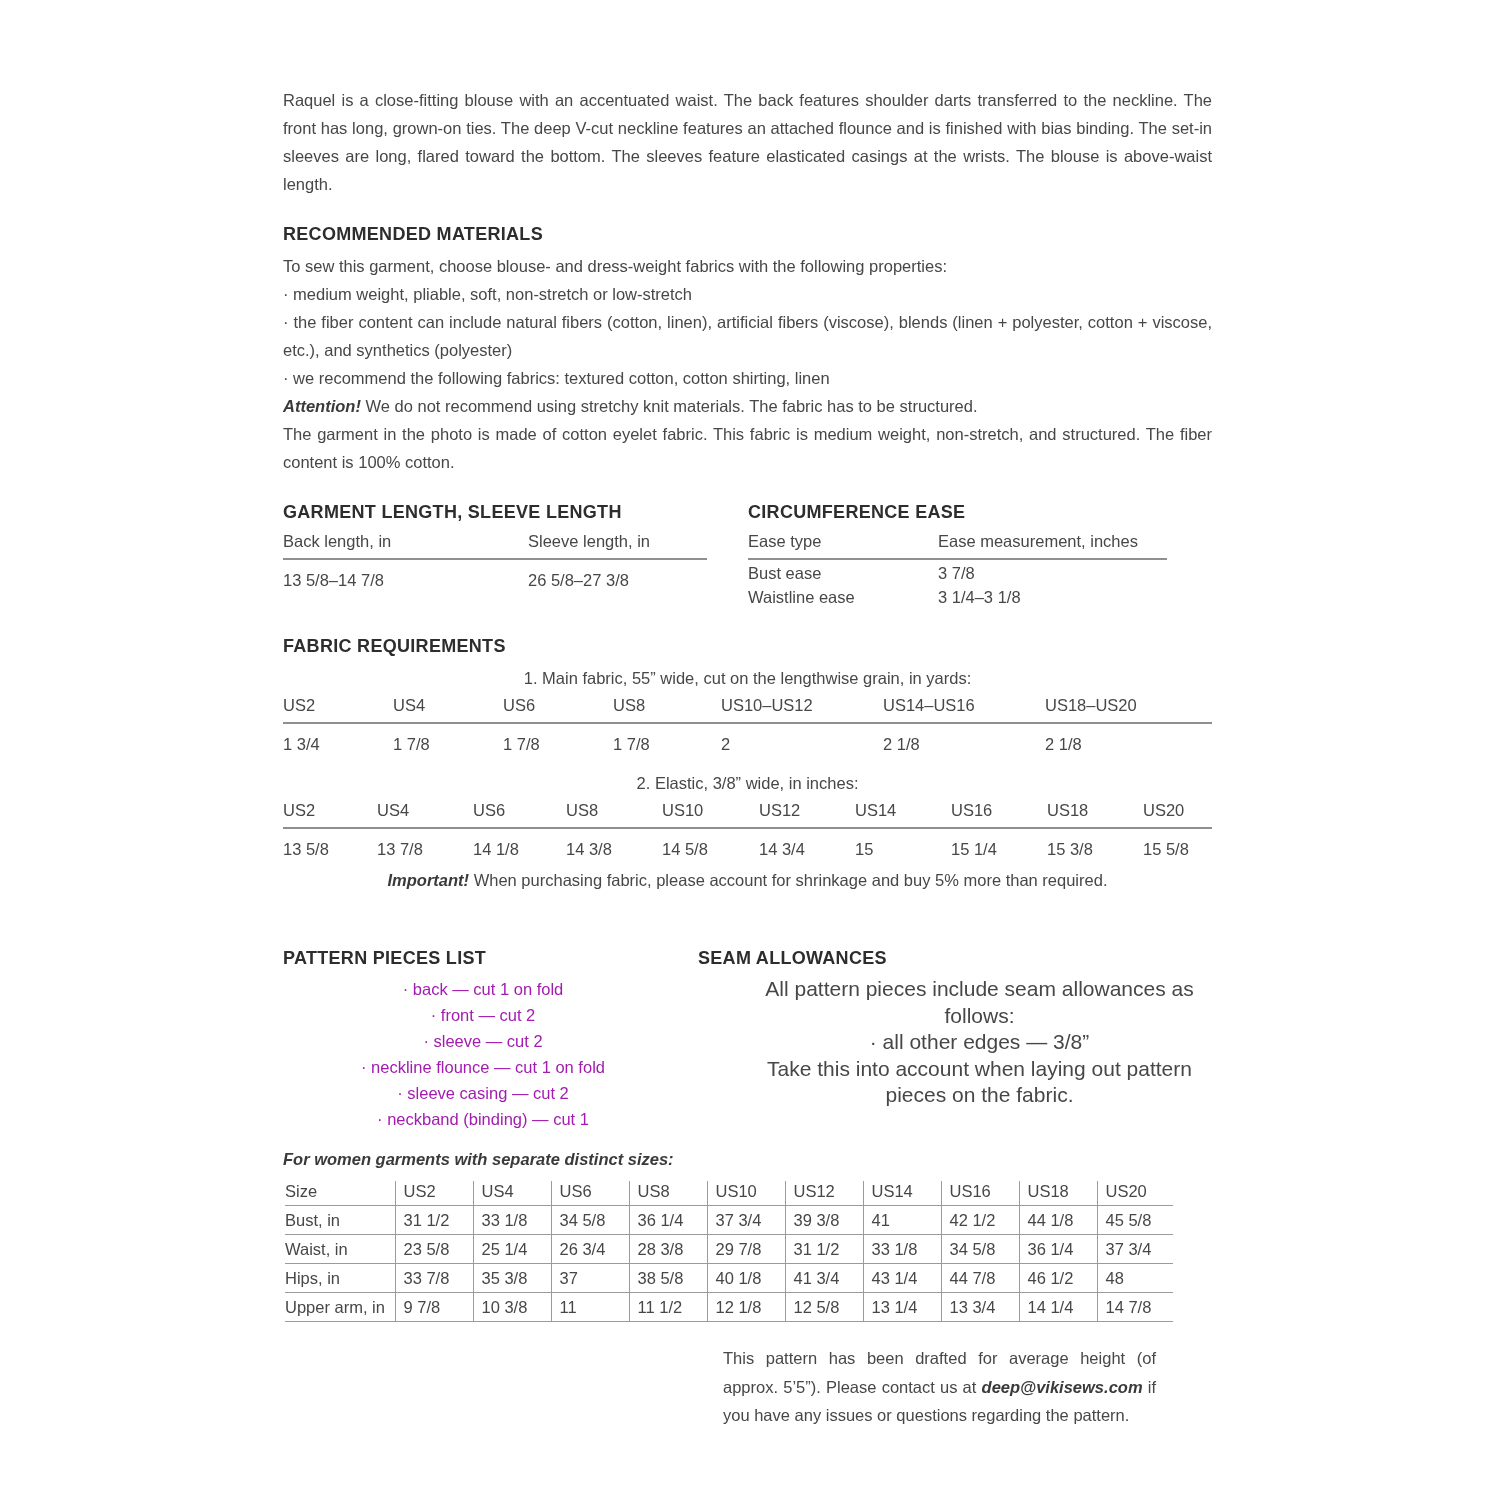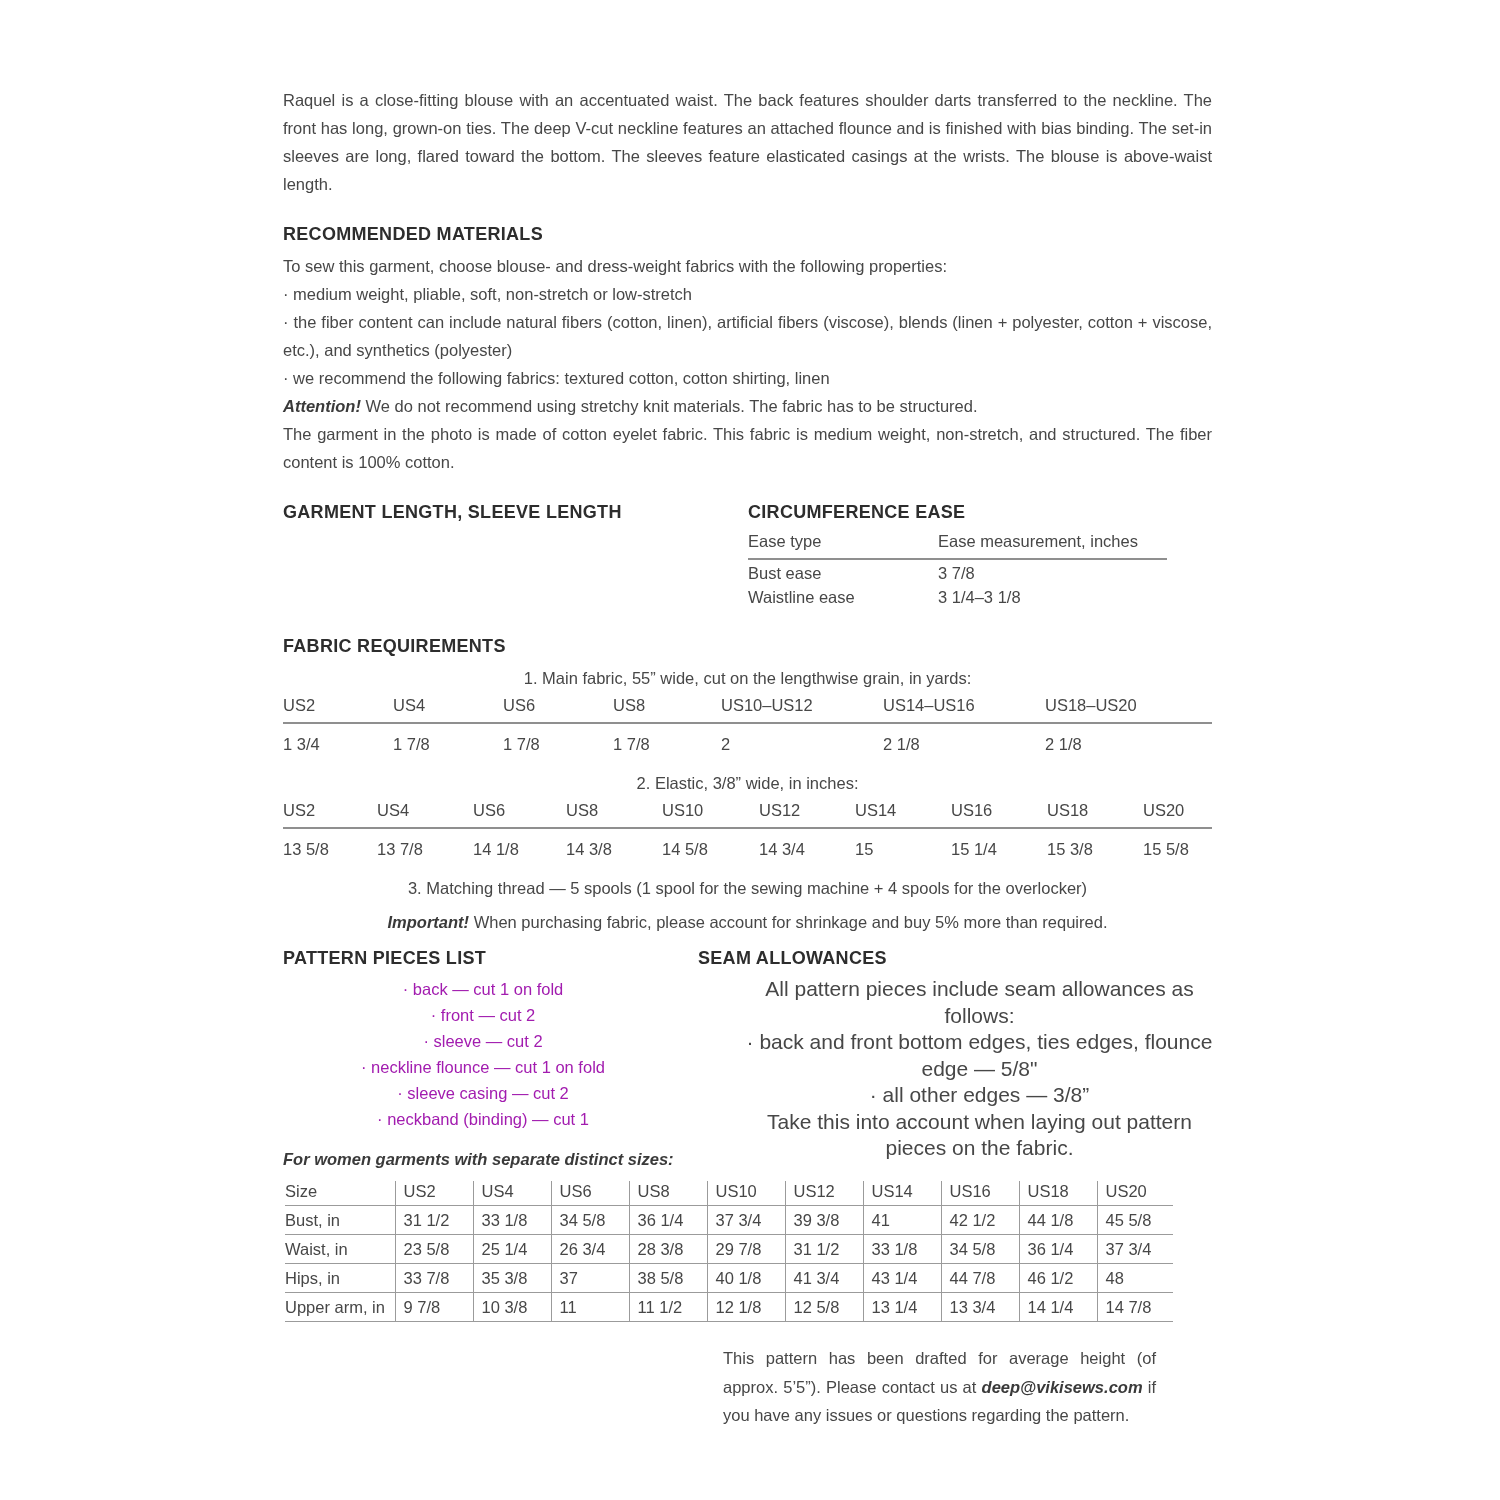--- a/index.html
+++ b/index.html
@@ -79,20 +79,38 @@
     <p class="body-text justify">To sew this garment, choose blouse- and dress-weight fabrics with the following properties:</p>
     <p class="body-text justify">· medium weight, pliable, soft, non-stretch or low-stretch</p>
     <p class="body-text justify">· the fiber content can include natural fibers (cotton, linen), artificial fibers (viscose), blends (linen + polyester, cotton + viscose, etc.), and synthetics (polyester)</p>
     <p class="body-text justify">· we recommend the following fabrics: textured cotton, cotton shirting, linen</p>
     <p class="body-text justify"><span class="bi">Attention!</span><span> We do not recommend using stretchy knit materials. The fabric has to be structured.</span></p>
     <p class="body-text justify">The garment in the photo is made of cotton eyelet fabric. This fabric is medium weight, non-stretch, and structured. The fiber content is 100% cotton.</p>
   </section>
 
   <section class="garment-block">
     <h2 class="sec">GARMENT LENGTH, SLEEVE LENGTH</h2>
+    <table class="rule-table garment-table">
+      <colgroup>
+          <col style="width:245px">
+          <col style="width:179px">
+        </colgroup>
+    <thead>
+          <tr>
+            <th>Back length, in</th>
+            <th>Sleeve length, in</th>
+          </tr>
+        </thead>
+        <tbody>
+          <tr>
+            <td>13 5/8–14 7/8</td>
+            <td>26 5/8–27 3/8</td>
+          </tr>
+        </tbody>
+      </table>
   </section>
 
   <section class="ease-block">
     <h2 class="sec">CIRCUMFERENCE EASE</h2>
     <table class="rule-table ease-table">
       <colgroup>
           <col style="width:190px">
           <col style="width:229px">
         </colgroup>
     <thead>
@@ -186,38 +204,36 @@
             <td>14 3/8</td>
             <td>14 5/8</td>
             <td>14 3/4</td>
             <td>15</td>
             <td>15 1/4</td>
             <td>15 3/8</td>
             <td>15 5/8</td>
           </tr>
         </tbody>
       </table>
-    <p class="body-text thread-note">3. Matching thread — 5 spools (1 spool for the sewing machine + 4 spools for the overlocker)</p>
     <p class="body-text important-note"><span class="bi">Important!</span><span> When purchasing fabric, please account for shrinkage and buy 5% more than required.</span></p>
   </section>
 
   <section class="pieces-block">
     <h2 class="sec">PATTERN PIECES LIST</h2>
     <p>· back — cut 1 on fold</p>
     <p>· front — cut 2</p>
     <p>· sleeve — cut 2</p>
     <p>· neckline flounce — cut 1 on fold</p>
     <p>· sleeve casing — cut 2</p>
     <p>· neckband (binding) — cut 1</p>
   </section>
 
   <section class="seams-block">
     <h2 class="sec">SEAM ALLOWANCES</h2>
     <p>All pattern pieces include seam allowances as follows:</p>
-    <p>· back and front bottom edges, ties edges, flounce edge — 5/8"</p>
     <p>· all other edges — 3/8”</p>
     <p>Take this into account when laying out pattern pieces on the fabric.</p>
   </section>
 
   <p class="size-note bi">For women garments with separate distinct sizes:</p>
 
   <table class="size-table">
     <colgroup>
         <col style="width:110px">
         <col style="width:78px">

